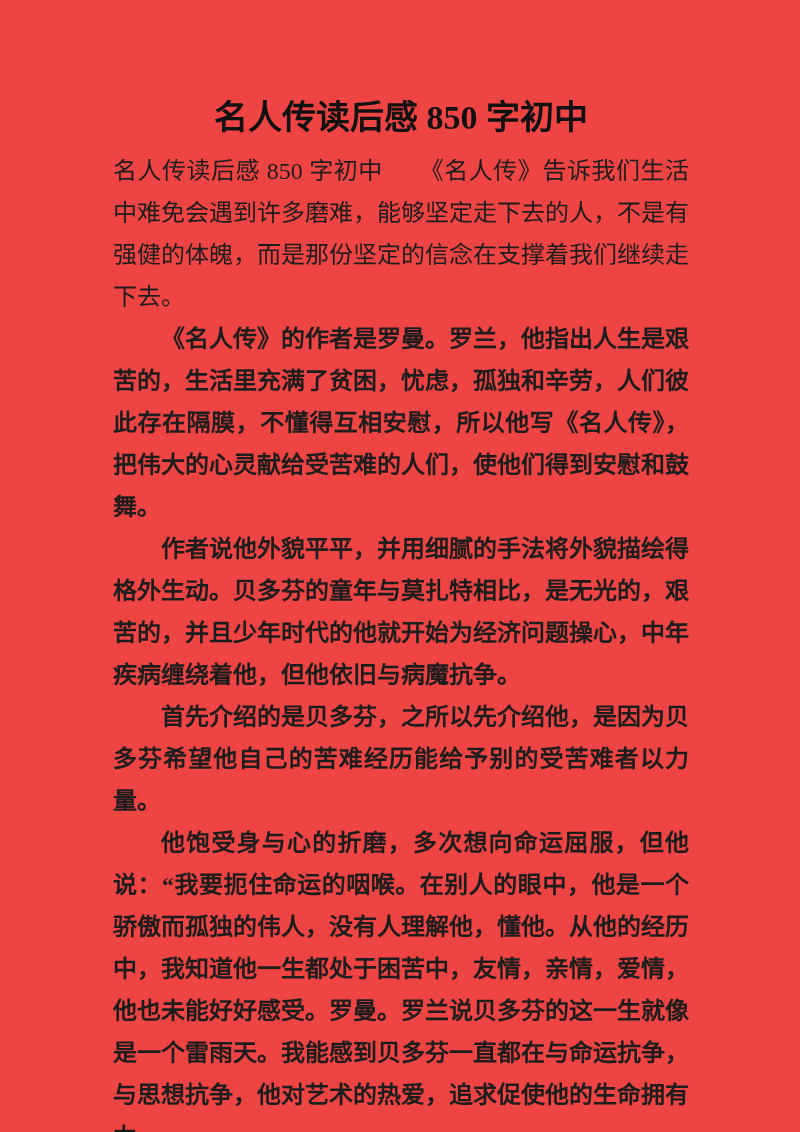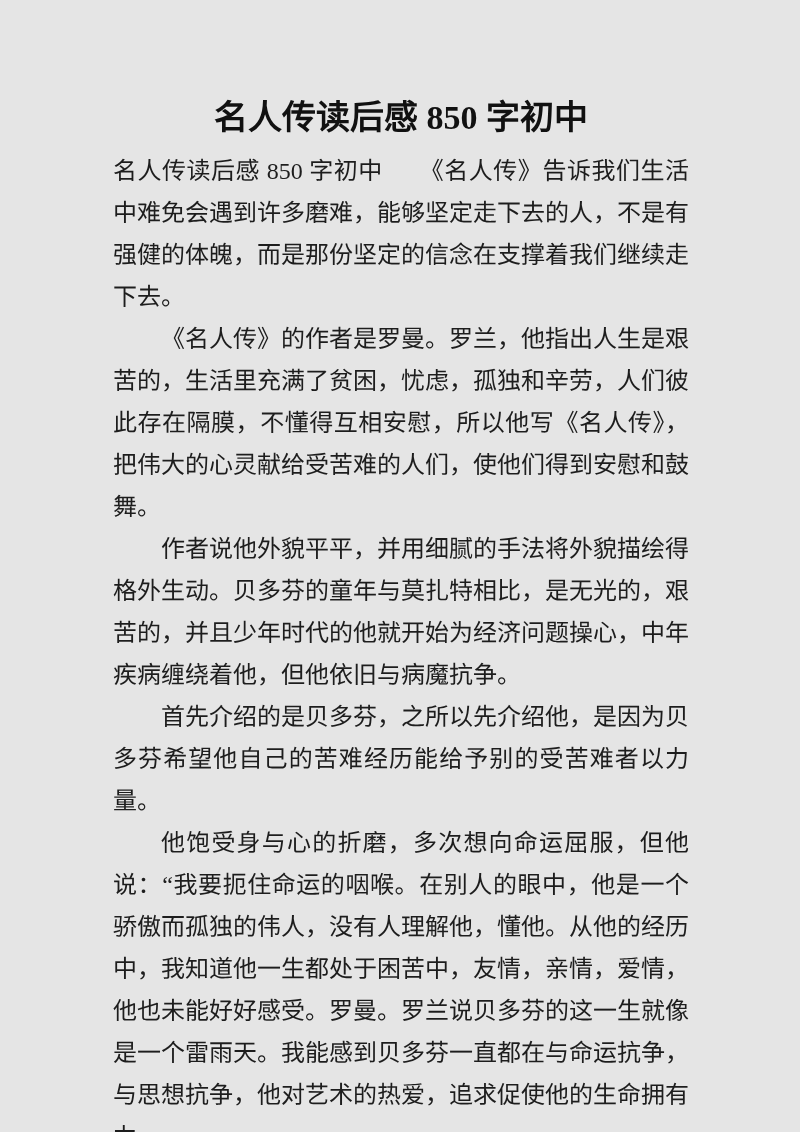--- a/index.html
+++ b/index.html
@@ -5,21 +5,21 @@
   html, body {
     margin: 0;
     padding: 0;
     background: #ffffff;
   }
   .page {
     position: relative;
     width: 800px;
     height: 1132px;
     margin: 0;
-    background: #e5e5e5;
+    background: #ef4444;
     box-sizing: border-box;
     padding: 96px 111px 0 113px;
     overflow: hidden;
     font-family: "Liberation Serif", "DejaVu Serif", serif;
     color: #1d1d1d;
   }
   .doc-title {
     margin: 0 0 10px 0;
     font-size: 34px;
     line-height: 44px;
@@ -35,20 +35,21 @@
     margin: 0;
     font-size: 24px;
     line-height: 42px;
     text-align: justify;
     text-justify: inter-ideograph;
     word-break: break-all;
     color: #1d1d1d;
   }
   .para.indent {
     text-indent: 2em;
+    font-weight: bold;
   }
 </style>
 </head>
 <body>
 
 <div class="page">
   <h1 class="doc-title">名人传读后感 850 字初中</h1>
   <div class="doc-body">
 
   <p class="para">名人传读后感 850 字初中　　《名人传》告诉我们生活中难免会遇到许多磨难，能够坚定走下去的人，不是有强健的体魄，而是那份坚定的信念在支撑着我们继续走下去。</p>

